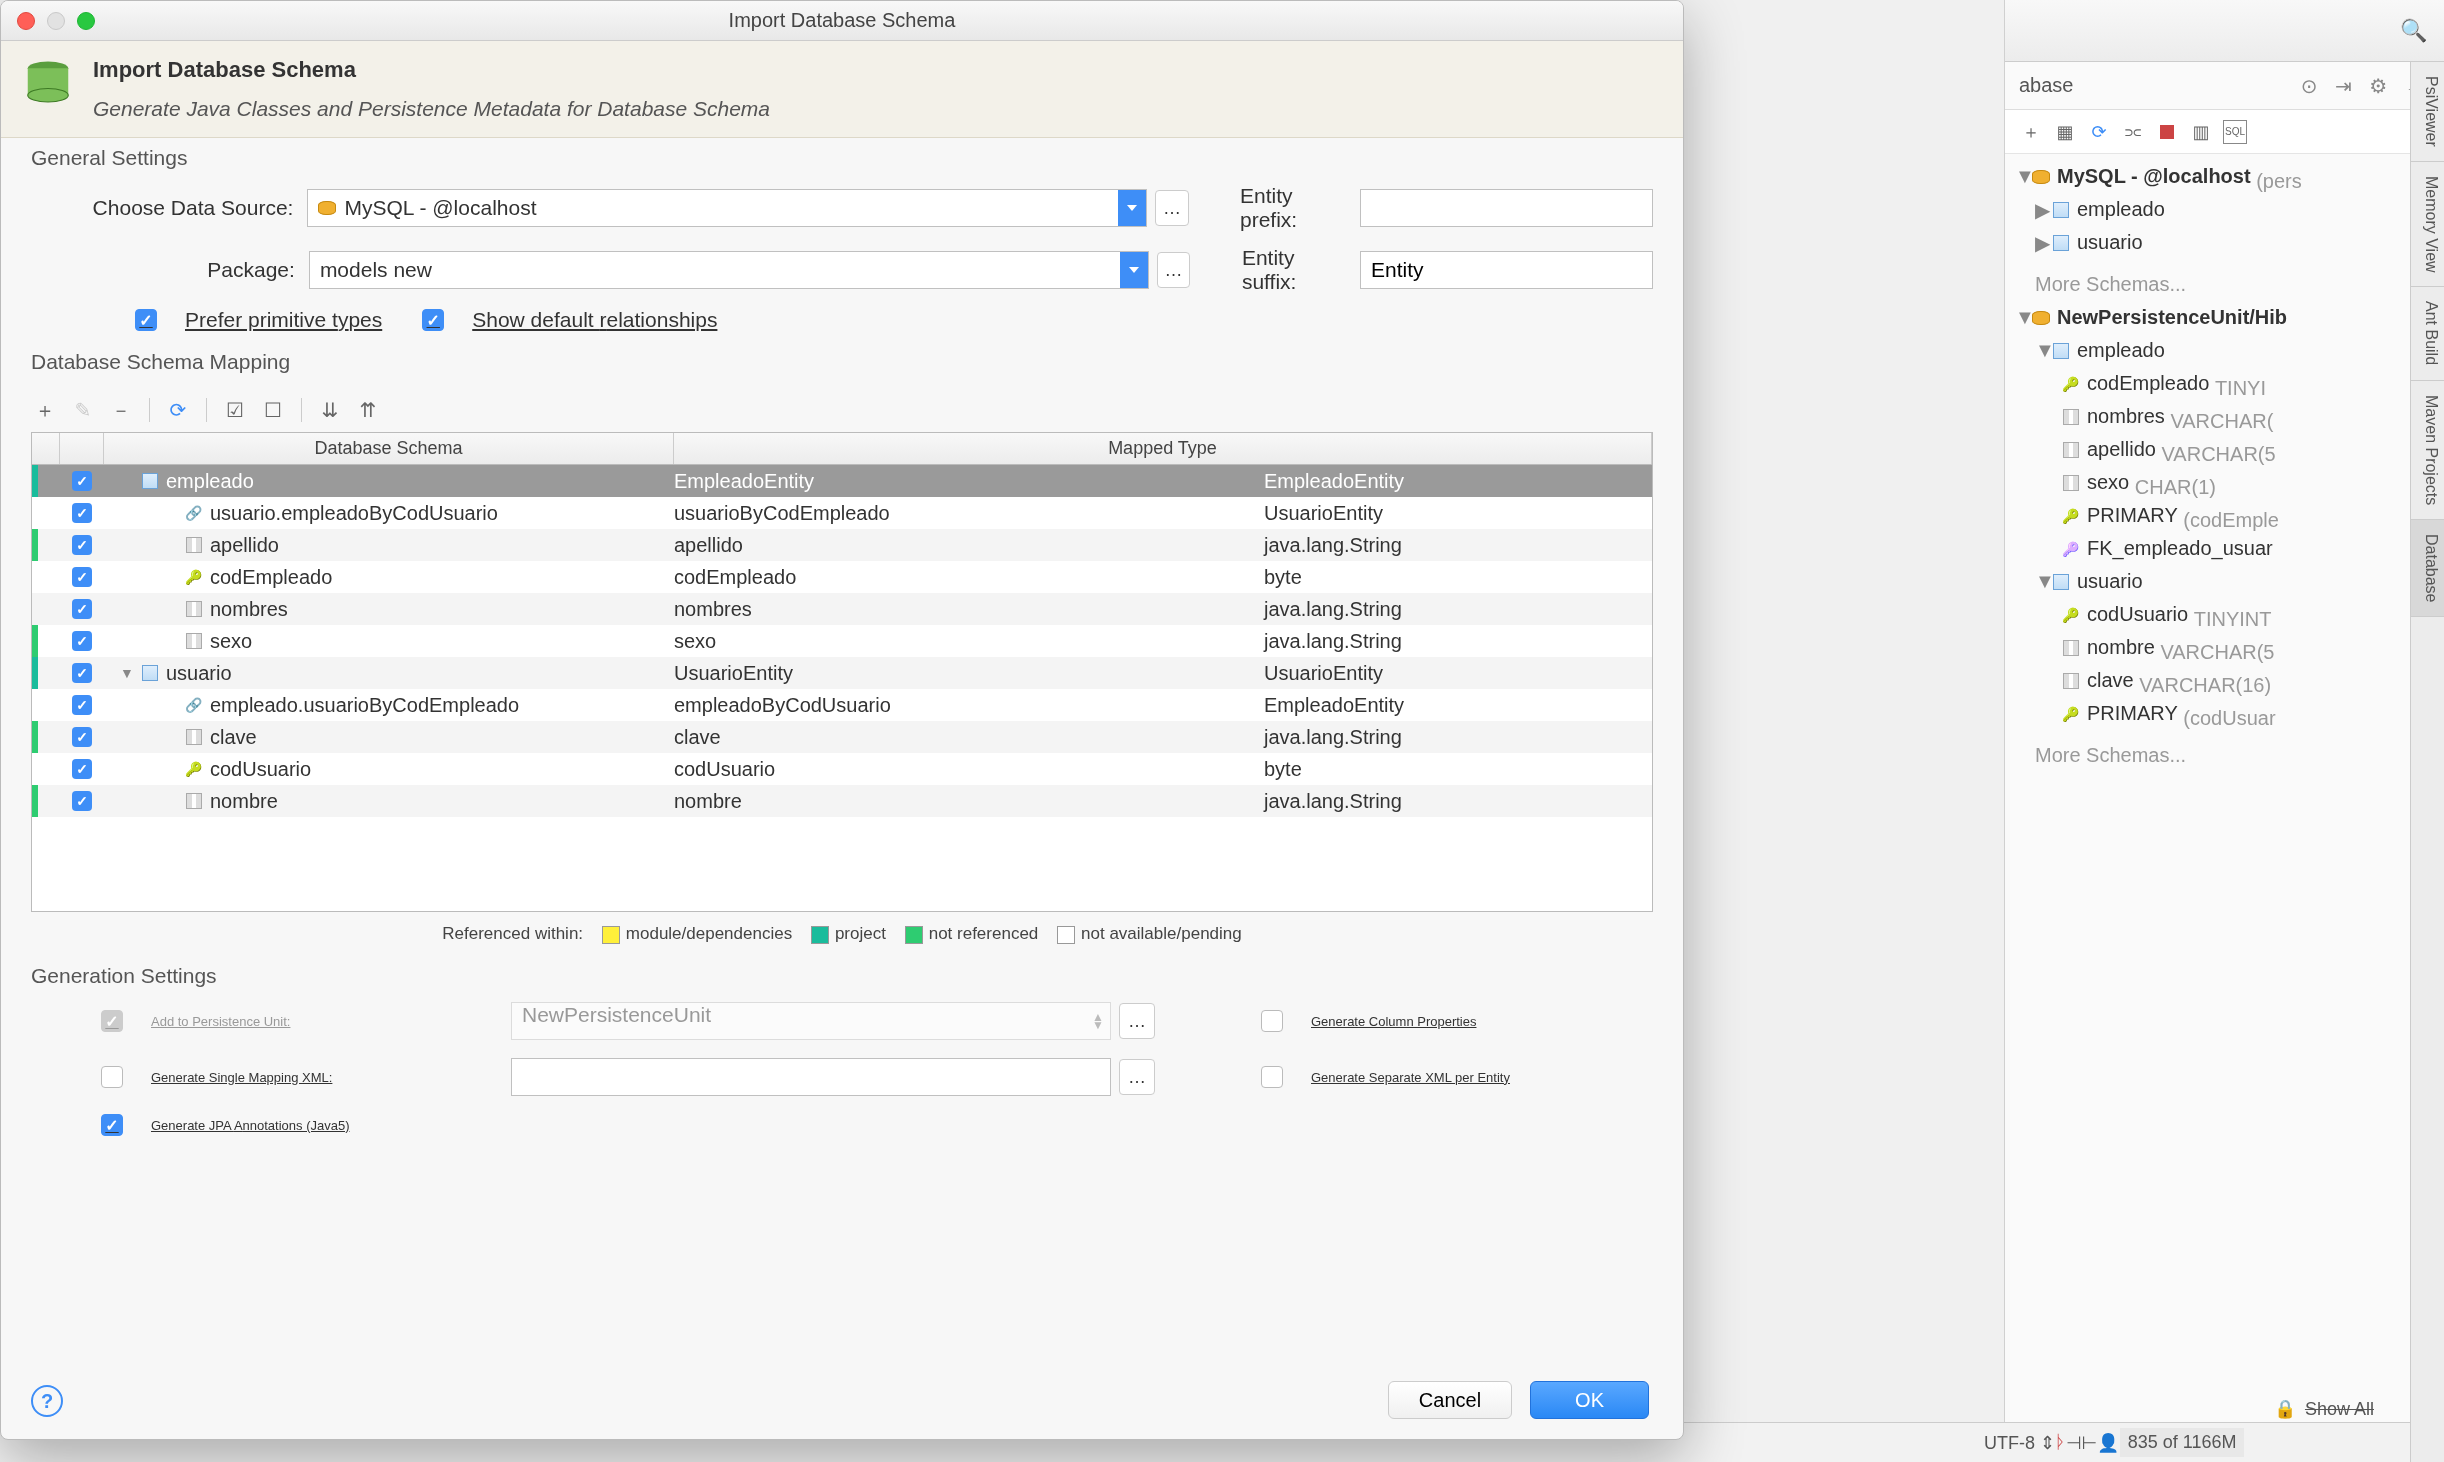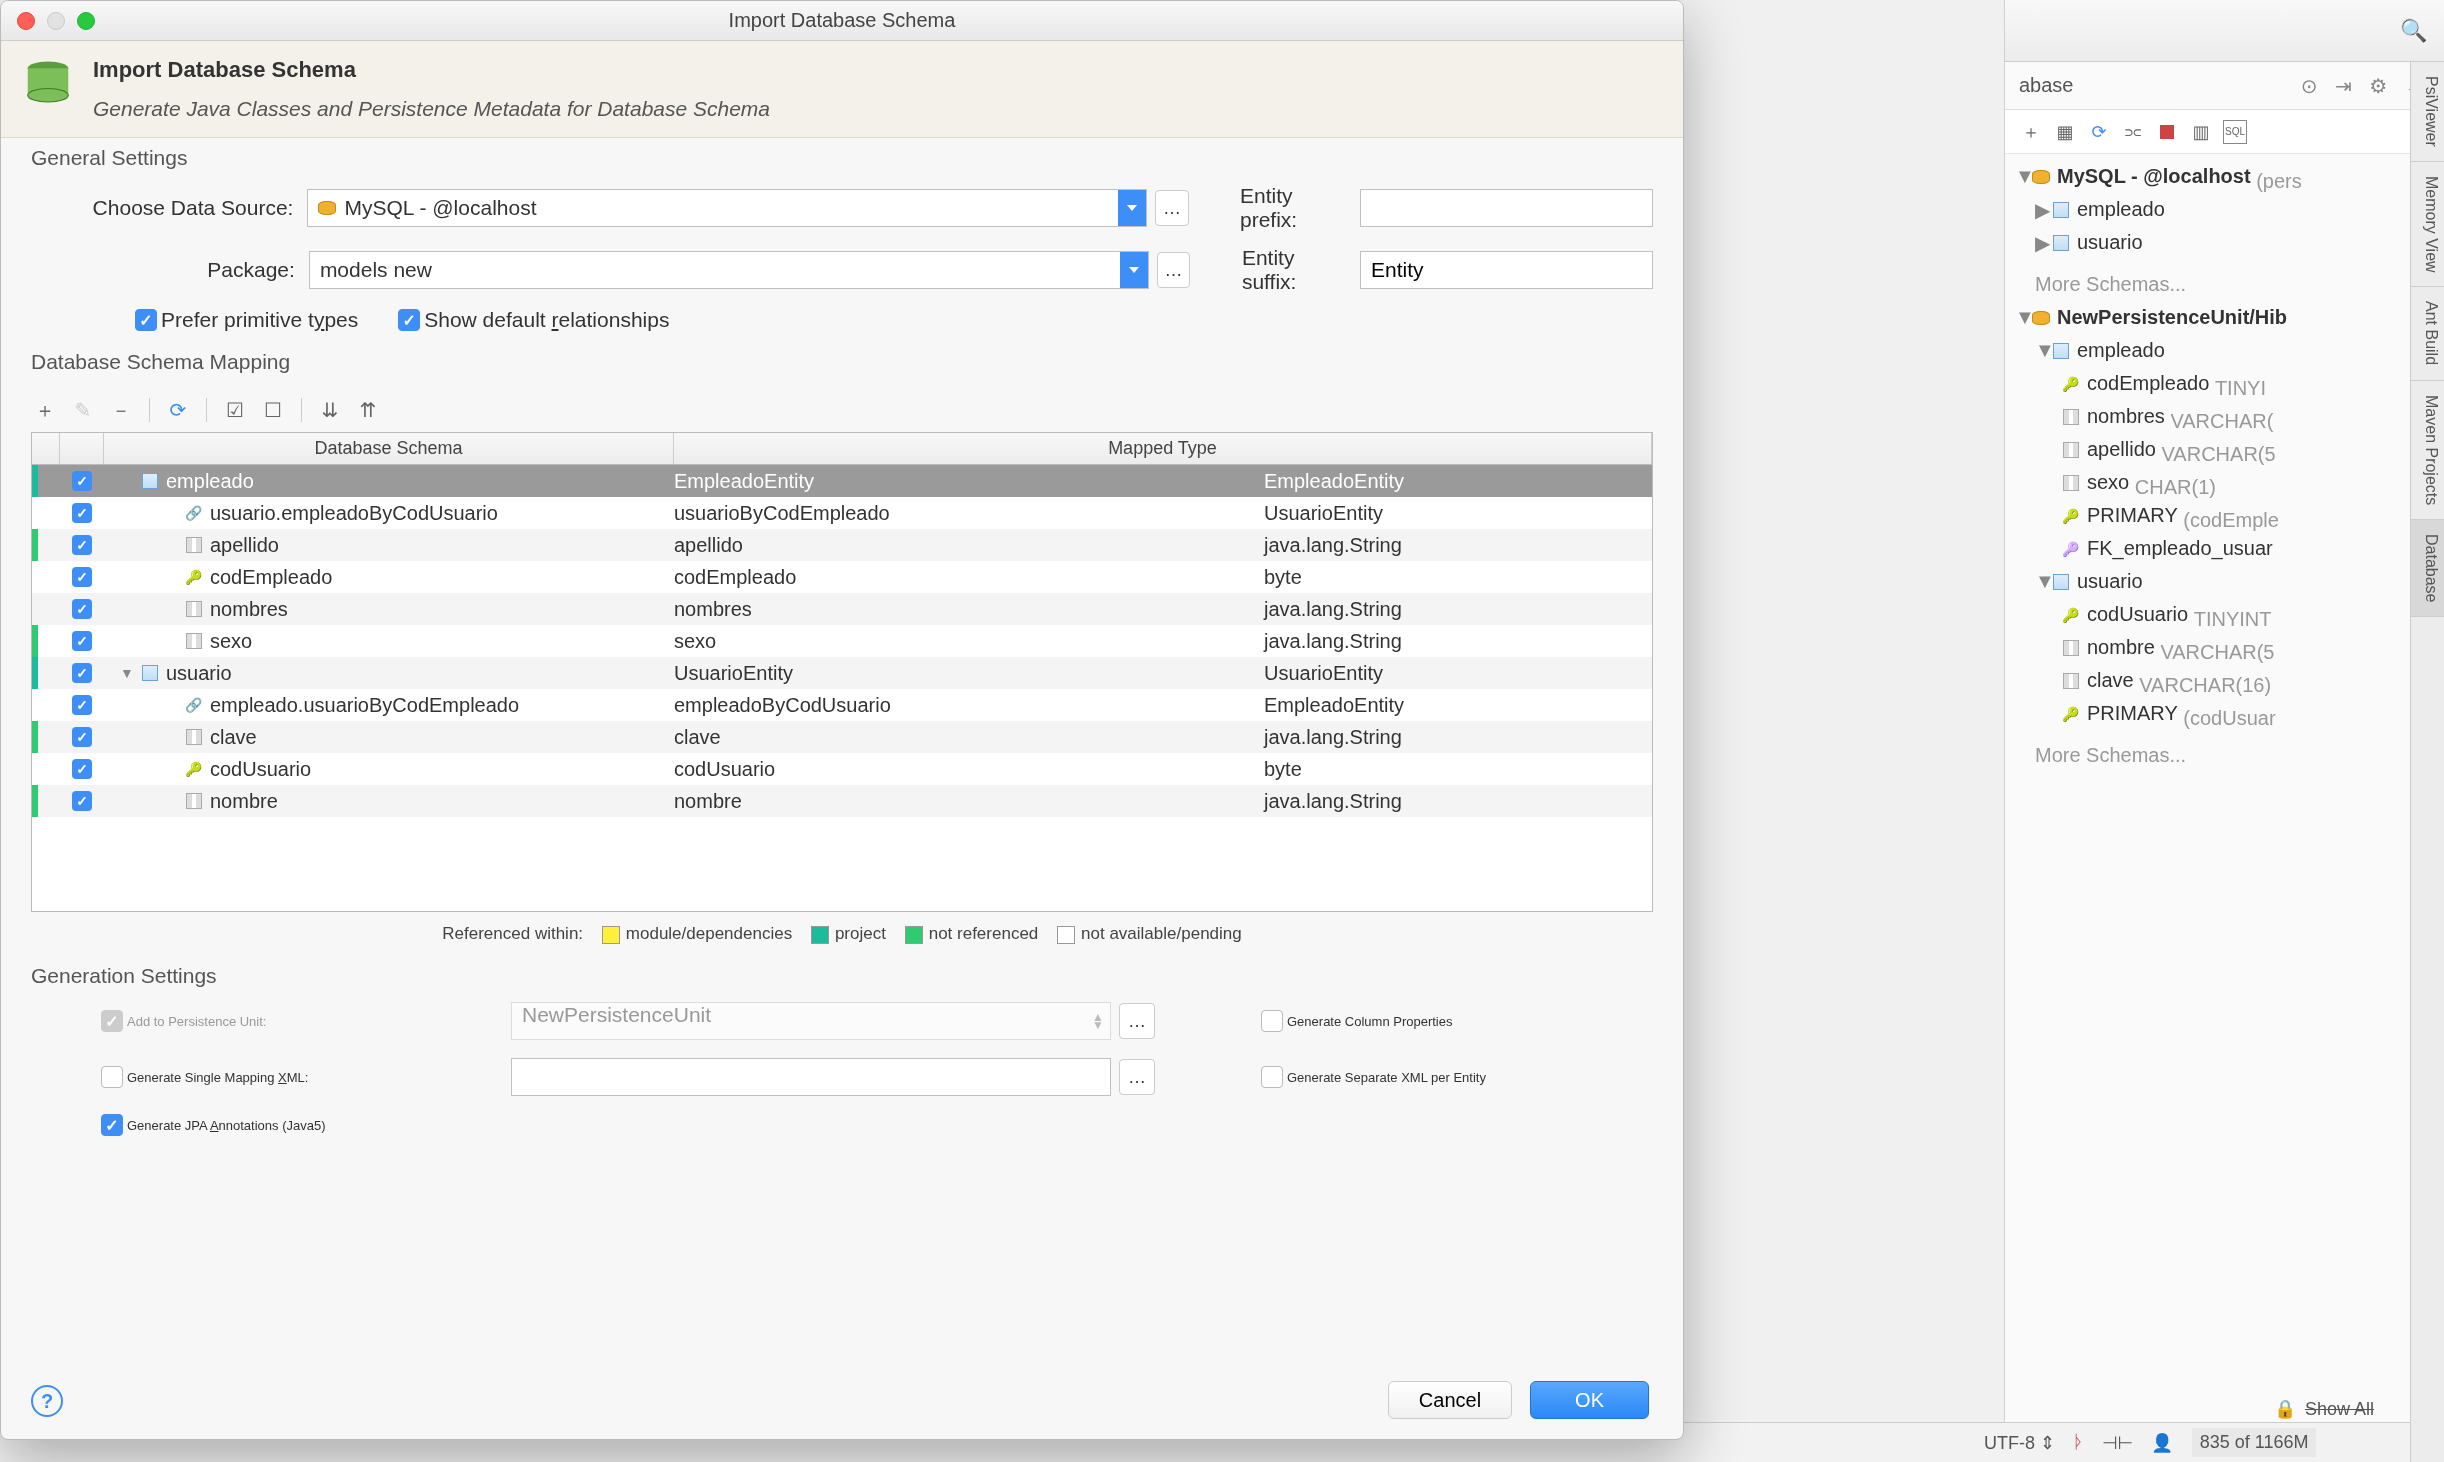--- a/index.html
+++ b/index.html
@@ -52,21 +52,21 @@
 .form-label { width: 300px; text-align:right; padding-right: 14px; font-size:21px; color:#333; }
 .combo { display:flex; align-items:center; background:#fff; border:1px solid #c0c0c0; height:38px; flex:0 0 840px; position:relative; font-size:21px; padding:0 10px; }
 .combo .combo-arrow { position:absolute; right:0; top:0; width:28px; height:100%; background:#3e8ef7; display:flex; align-items:center; justify-content:center; }
 .combo .combo-arrow::after { content:""; border-left:5px solid transparent; border-right:5px solid transparent; border-top:6px solid #fff; }
 .ellipsis-btn { width:36px; height:36px; margin-left:8px; border:1px solid #ccc; background:#fff; border-radius:4px; display:flex; align-items:center; justify-content:center; font-size:18px; }
 .spacer { width:56px; }
 .right-label { font-size:21px; padding-right:14px; }
 .textfield { background:#fff; border:1px solid #c0c0c0; height:38px; flex:1; max-width:440px; font-size:21px; padding:0 10px; }
 
 .checkbox-row { display:flex; gap: 40px; padding-left: 104px; align-items:center; font-size:21px; }
-.chk { display:flex; align-items:center; gap: 4px; }
+.chk { display:flex; align-items:center; gap: 28px; text-decoration: underline; }
 .chk .box { width:22px; height:22px; border:1px solid #bbb; border-radius:4px; display:flex; align-items:center; justify-content:center; background:#fff; }
 .chk .box.checked { background:#3e8ef7; border-color:#3e8ef7; }
 .chk .box.checked::after { content:"✓"; color:#fff; font-size:16px; font-weight:bold; }
 .chk.disabled { color:#999; }
 .chk.disabled .box { background:#eee; }
 .chk.disabled .box.checked { background:#ccc; border-color:#ccc; }
 .under { text-decoration: underline; }
 
 .map-toolbar { display:flex; gap:10px; padding: 8px 30px; align-items:center; }
 .map-toolbar .tb { width:28px; height:28px; display:flex; align-items:center; justify-content:center; color:#666; font-size:20px; border-radius:3px; }
@@ -211,21 +211,21 @@
   <div class="side-tab">Maven Projects</div>
   <div class="side-tab active">Database</div>
 </div>
 
 <div class="bg-statusbar">
   <span class="status-chunk">
       <span class="badge-5">5</span>
       <span>Event Log</span>
     </span>
 </div>
-<div style="position:absolute; bottom:0; right:34px; width:440px; height:40px; display:flex; align-items:center; gap:18px; padding:8px 14px; font-size:18px; color:#555; background:#f2f2f2; border-top:1px solid #ccc;">
+<div style="position:absolute; bottom:0; right:34px; width:440px; height:40px; display:flex; align-items:center; padding:8px 14px; font-size:18px; color:#555; background:#f2f2f2; border-top:1px solid #ccc;">
   <span><span>UTF-8</span> ⇕</span>
   <span style="color:#c44">ᚦ</span>
   <span>⊣⊢</span>
   <span>👤</span>
   <span style="background:#e8e8e8; padding:4px 8px">835 of 1166M</span>
 </div>
 <div style="position:absolute; bottom:42px; right:70px; font-size:18px; color:#555; display:flex; gap:8px; align-items:center;">
   <span>🔒</span>
     <span class="showall">Show All</span>
 </div>

